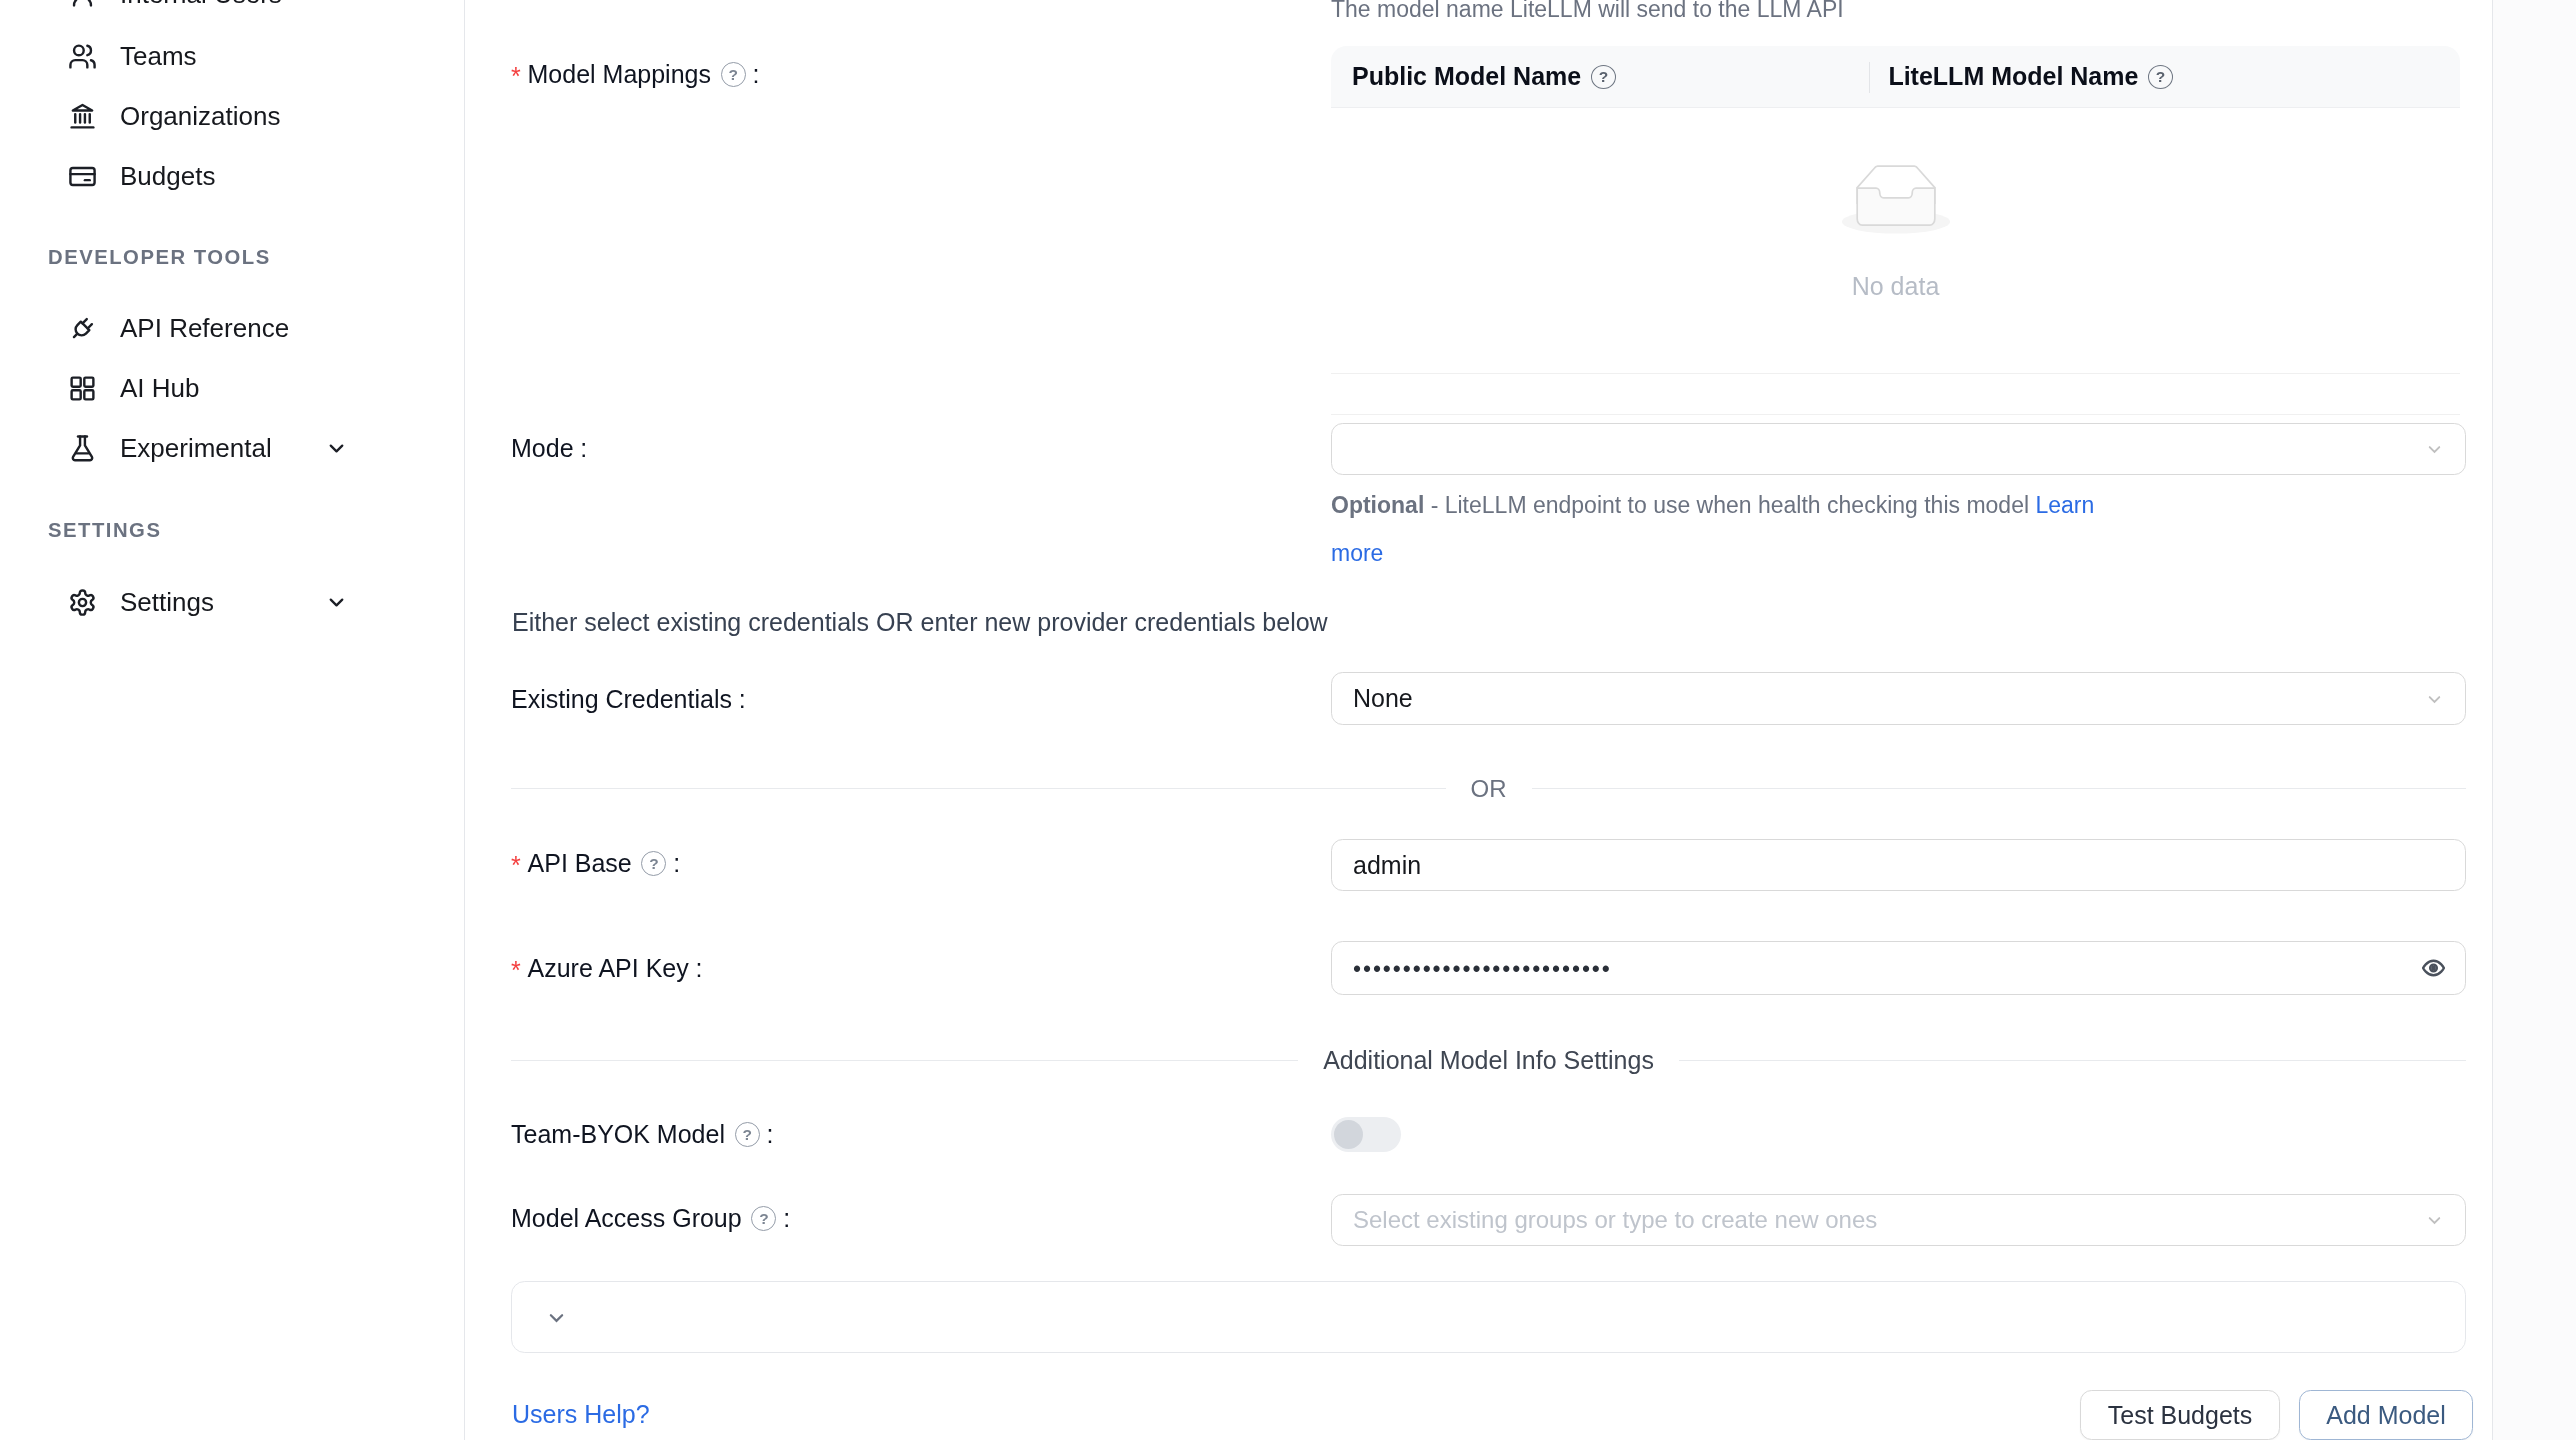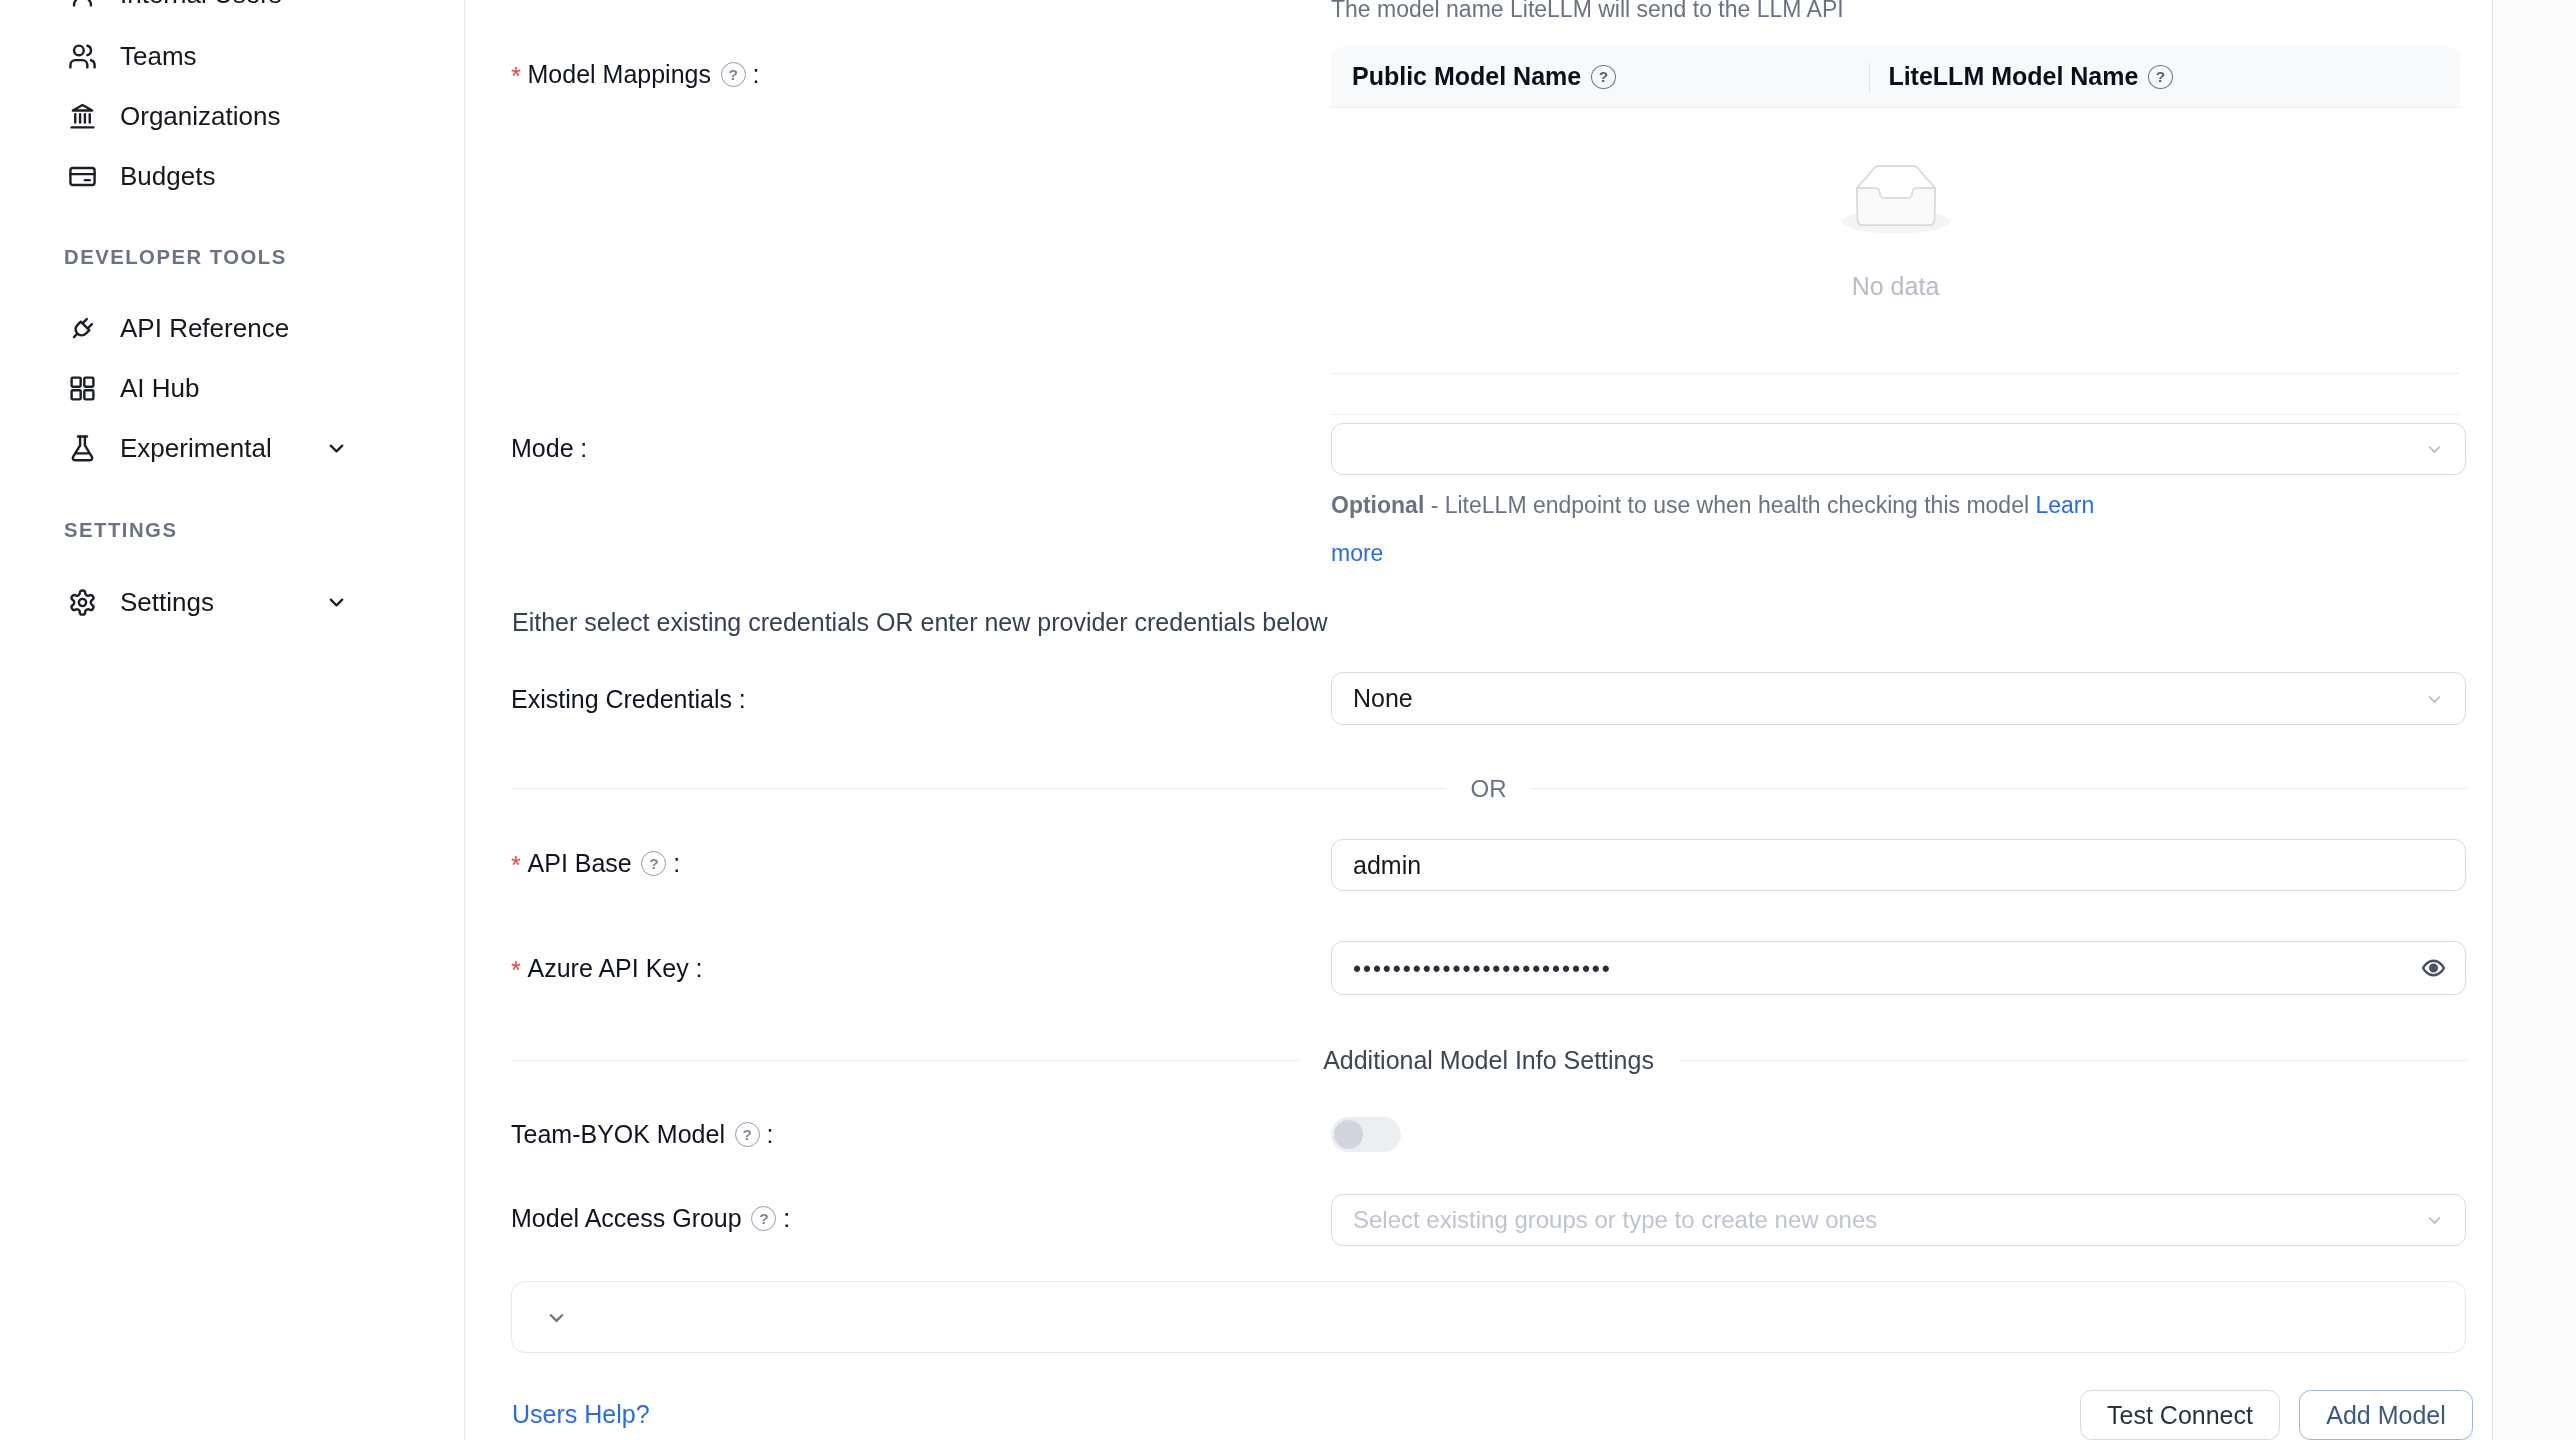--- a/index.html
+++ b/index.html
@@ -8,21 +8,21 @@
     background:#fbfbfc; color:#111827; }
 
   
   .sidebar { position:absolute; left:0; top:0; width:465px; height:1440px;
     background:#ffffff; border-right:1px solid #e5e7eb; overflow:hidden; }
   .nav-item { position:absolute; left:0; width:465px; height:54px;
     display:flex; align-items:center; padding-left:68px; cursor:pointer; }
   .nav-item .nicon { width:29px; height:29px; flex:0 0 29px; display:flex; align-items:center; }
   .nav-item .nlabel { margin-left:23px; font-size:26px; font-weight:500; color:#16181d; }
   .nav-item .nchev { position:absolute; left:325px; top:50%; transform:translateY(-50%); display:flex; }
-  .nav-section { position:absolute; left:64px; height:27px; font-size:20.3px; font-weight:700;
+  .nav-section { position:absolute; left:48px; height:27px; font-size:20.3px; font-weight:700;
     letter-spacing:1.5px; color:#6b7280; display:flex; align-items:center; }
   svg.ic { stroke:#1c1f26; stroke-width:2; fill:none; stroke-linecap:round; stroke-linejoin:round; }
 
   
   .main { position:absolute; left:465px; top:0; width:2028px; height:1440px;
     background:#ffffff; border-right:1px solid #e5e7eb; overflow:hidden; }
   .abs { position:absolute; }
 
   .top-helper { left:866px; top:-3.9px; font-size:23px; color:#6b7280; }
 
@@ -333,17 +333,17 @@
 
   <div class="adv-panel">
     <span style="display:flex">
       <svg width="27" height="27" viewBox="0 0 24 24" fill="none" stroke="#6b7280" stroke-width="2" stroke-linecap="round">
           <polyline points="7,10 12,15 17,10"></polyline>
         </svg>
     </span>
   </div>
 
   <div class="abs help-link">Users Help?</div>
-  <div class="btn btn-test">Test Connect</div>
+  <div class="btn btn-test">Test Budgets</div>
   <div class="btn btn-add">Add Model</div>
 
 </div>
 
 
 </body></html>

